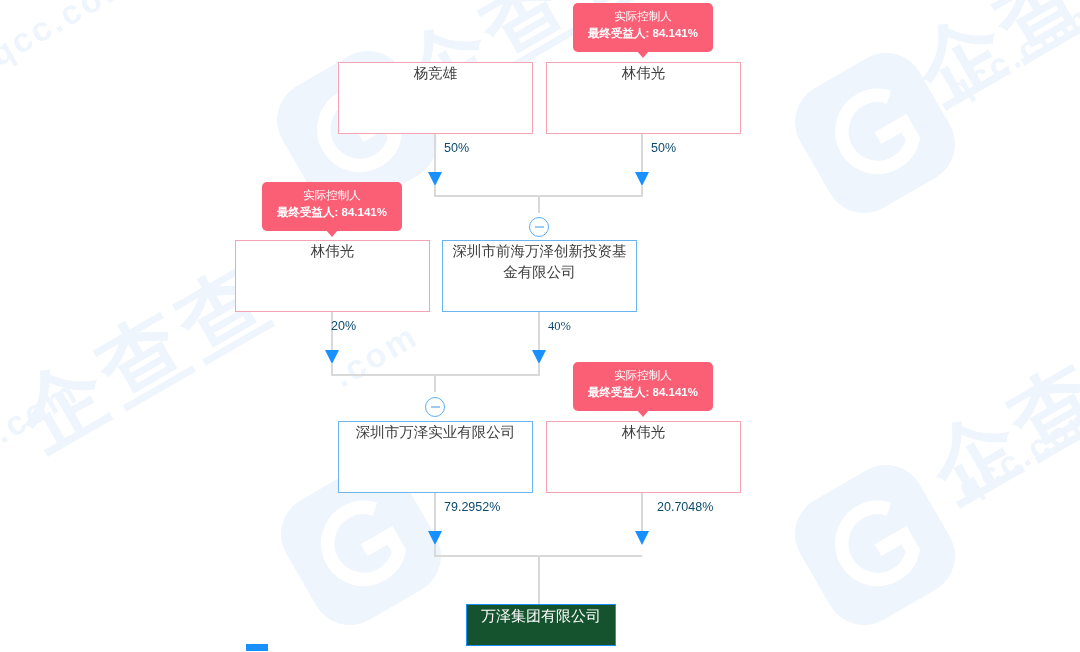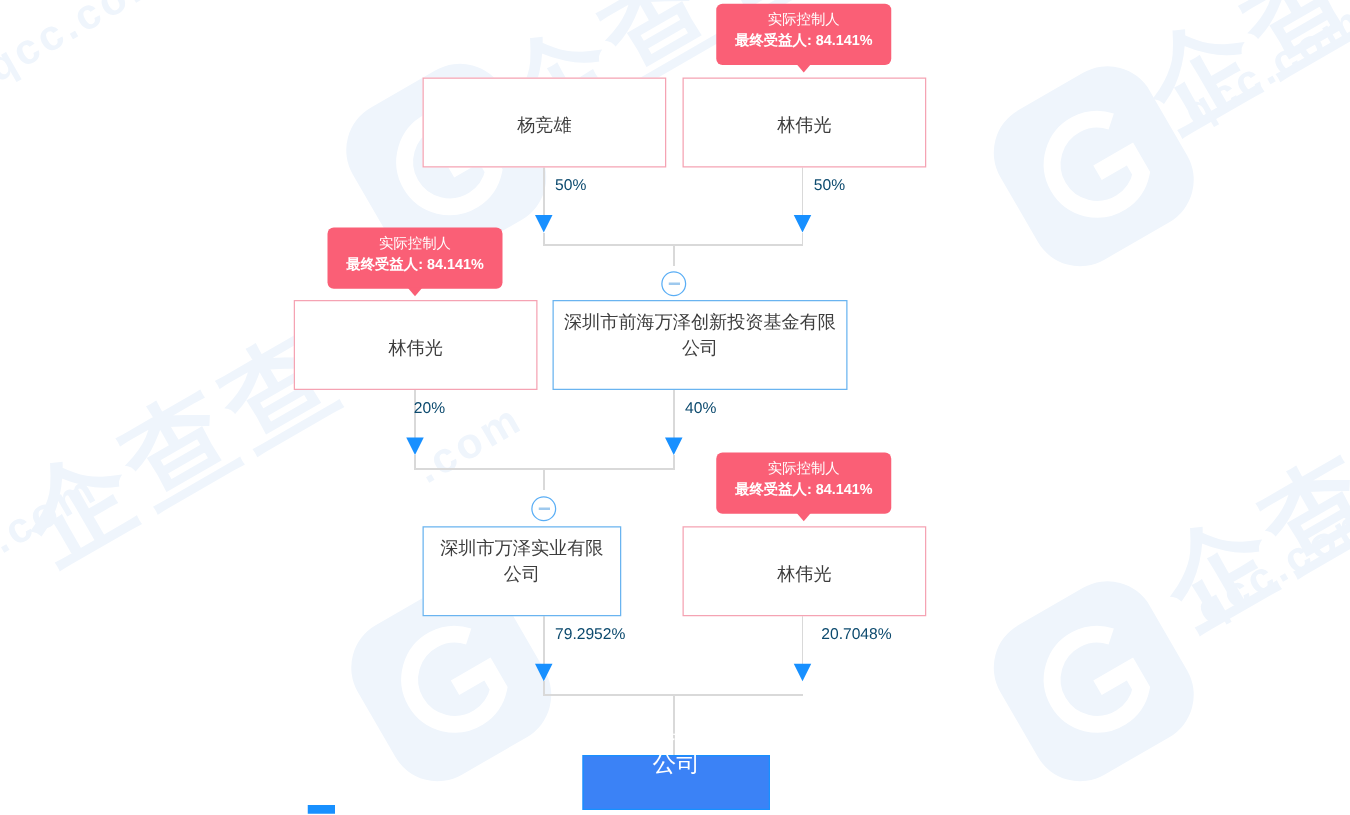--- a/index.html
+++ b/index.html
@@ -46,40 +46,40 @@
     width: 1080px;
     height: 652px;
     pointer-events: none;
   }
 
   
   .node {
     position: absolute;
     box-sizing: border-box;
     display: flex;
-    align-items: flex-end;
+    align-items: flex-start;
     justify-content: center;
     text-align: center;
     background: #ffffff;
     font-size: 14.5px;
     line-height: 1.45;
     color: #3d3d3d;
-    padding: 21px 8px;
+    padding: 0 8px;
   }
   .node.person {
     border: 1.4px solid #f5a3b3;
   }
   .node.company {
     border: 1.4px solid #6ab4f0;
   }
   .node.root {
-    background: #3b82f6;
+    background: #14532d;
     border: 1.4px solid #1890ff;
     color: #ffffff;
-    font-size: 19px;
+    font-size: 15px;
   }
 
   
   .badge {
     position: absolute;
     box-sizing: border-box;
     background: #fa5f76;
     border-radius: 5px;
     color: #ffffff;
     text-align: center;
@@ -243,25 +243,25 @@
   </div>
 
   <div class="node person" style="left:546px; top:62px; width:195px; height:72px;">
     <span>林伟光</span>
   </div>
 
   <div class="node person" style="left:235px; top:240px; width:195px; height:72px;">
     <span>林伟光</span>
   </div>
 
-  <div class="node company" style="left:442px; top:240px; width:236px; height:72px;">
+  <div class="node company" style="left:442px; top:240px; width:195px; height:72px;">
     <span>深圳市前海万泽创新投资基金有限公司</span>
   </div>
 
-  <div class="node company" style="left:338px; top:421px; width:159px; height:72px;">
+  <div class="node company" style="left:338px; top:421px; width:195px; height:72px;">
     <span>深圳市万泽实业有限公司</span>
   </div>
 
   <div class="node person" style="left:546px; top:421px; width:195px; height:72px;">
     <span>林伟光</span>
   </div>
 
   <div class="node root" style="left:466px; top:604px; width:150px; height:42px;">
     <span>万泽集团有限公司</span>
   </div>
@@ -269,21 +269,21 @@
   <div class="toggle" style="left:529px; top:217px;">
     <span class="bar"></span>
   </div>
   <div class="toggle" style="left:425px; top:397px;">
     <span class="bar"></span>
   </div>
 
   <div class="pct" style="left:444px; top:141px;">50%</div>
   <div class="pct" style="left:651px; top:141px;">50%</div>
   <div class="pct" style="left:331px; top:319px;">20%</div>
-  <div class="pct" style="left:548px; top:319px;">40%</div>
+  <div class="pct" style="left:548px; top:319px;font-family:Liberation Serif, serif;">40%</div>
   <div class="pct" style="left:444px; top:500px;text-align:center;">79.2952%</div>
   <div class="pct" style="left:657px; top:500px;">20.7048%</div>
 
   <div id="legend">
     <span class="sw"></span>
     <span class="lg-text"></span>
   </div>
 
 </div>
 

